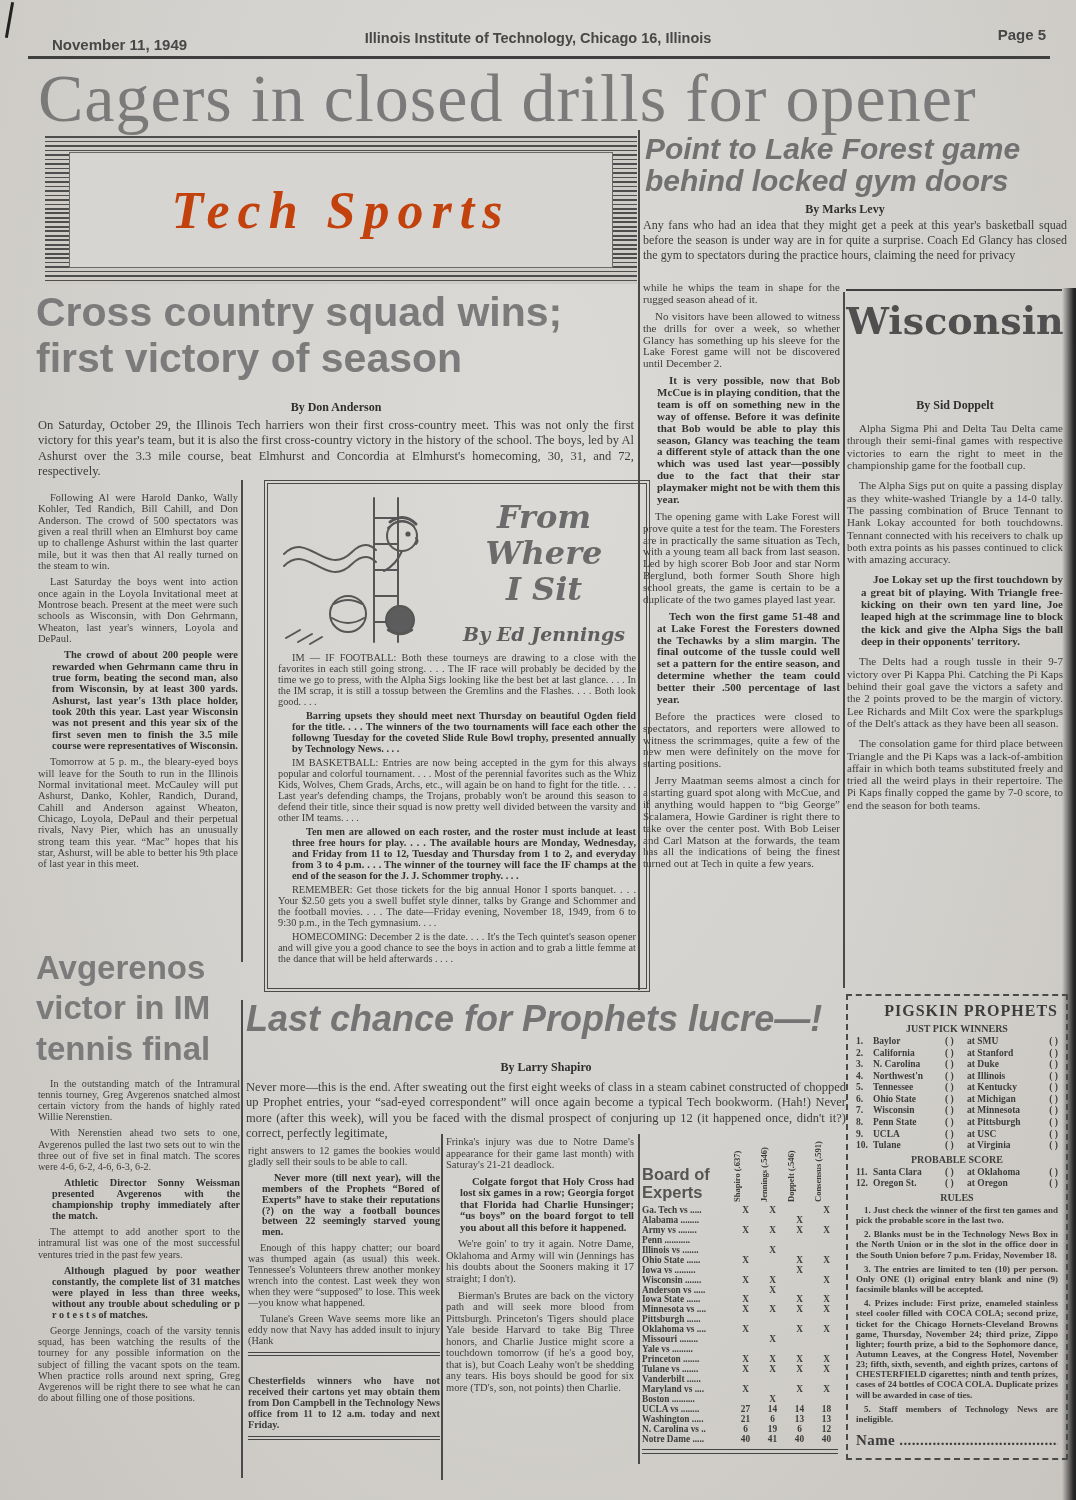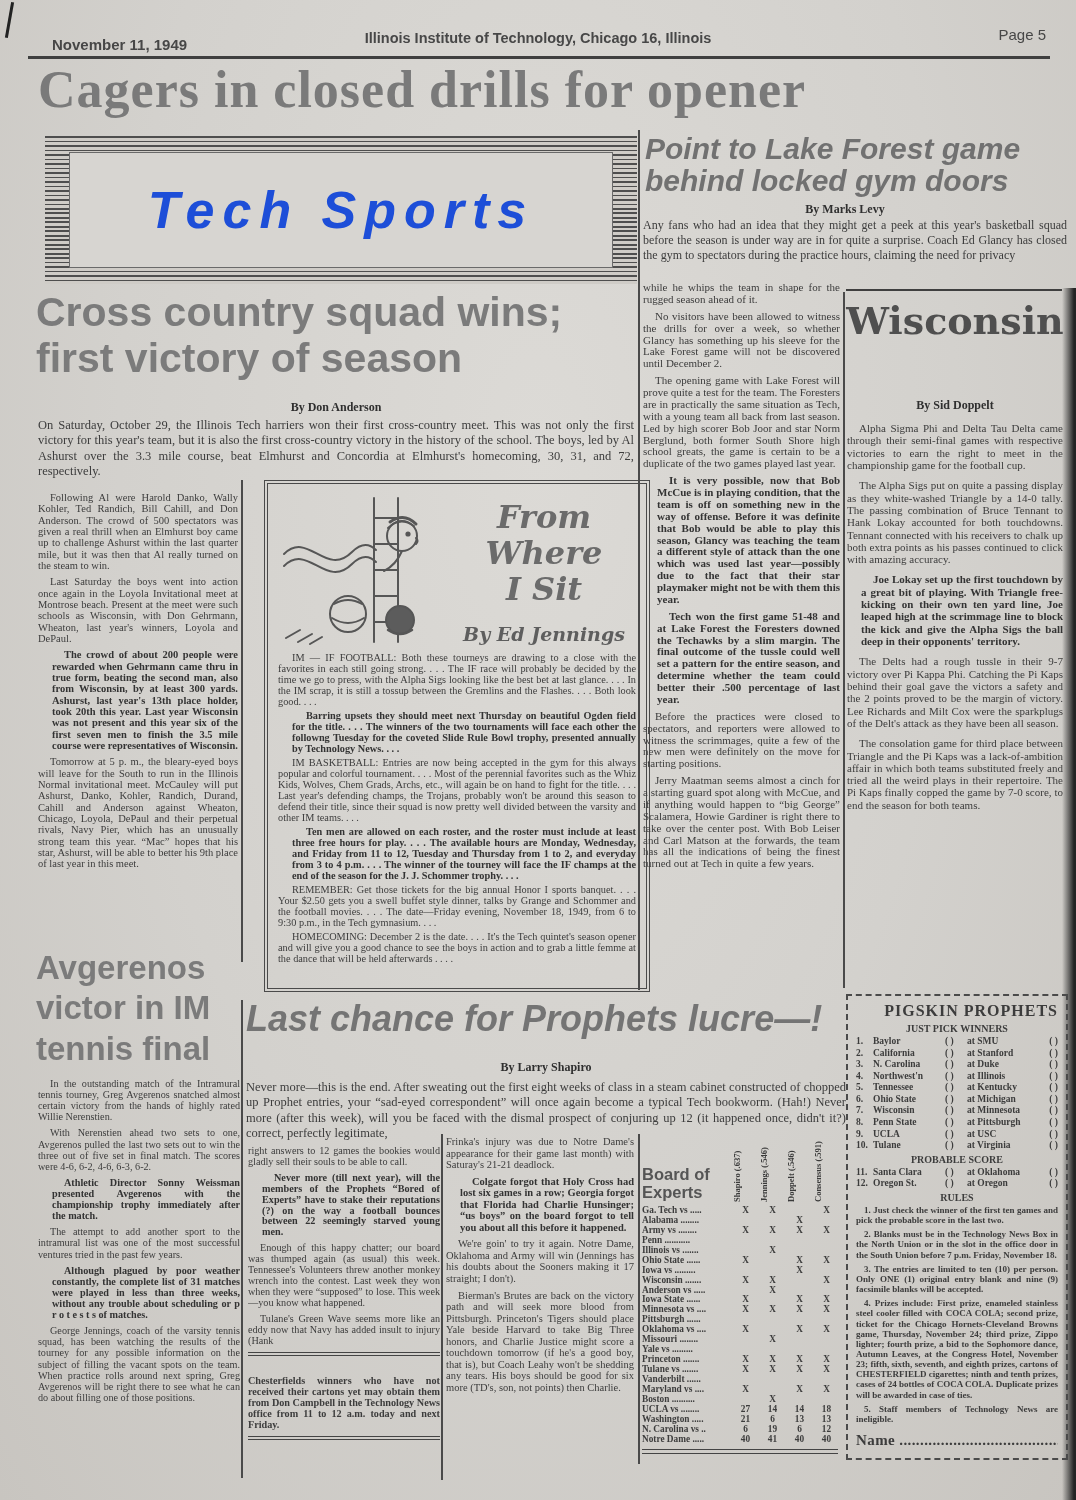--- a/index.html
+++ b/index.html
@@ -13,31 +13,31 @@
   .sans { font-family:"Liberation Sans", sans-serif; }
   .hrule { position:absolute; background:#3f3f3f; }
   .vrule { position:absolute; width:2px; background:#4a4a4a; }
 
   .edge-slash { left:8px; top:2px; width:3px; height:36px; background:#222; transform:rotate(10deg); }
   .edge-right { left:1062px; top:288px; width:14px; height:1212px;
     background:linear-gradient(to right, rgba(0,0,0,0), #242424 85%); }
 
   .header-date { left:52px; top:36px; font-size:15px; font-weight:bold; color:#474747; }
   .header-masthead { left:0; right:0; top:30px; text-align:center; font-size:14.5px; font-weight:bold; color:#474747; }
-  .header-page { right:30px; top:26px; font-size:15px; font-weight:normal; color:#474747;padding-left:26px; }
+  .header-page { right:30px; top:26px; font-size:15px; font-weight:bold; color:#474747;padding-left:26px; }
   .header-rule { left:28px; top:56px; width:1022px; height:3px; }
 
-  .h-main { left:38px; top:64px; width:1002px; font-size:52px; font-weight:bold; color:#7a7a7a; letter-spacing:1px; line-height:1; }
+  .h-main { left:38px; top:64px; width:1002px; font-size:68px; font-weight:normal; color:#7a7a7a; letter-spacing:1px; line-height:1; }
 
   .banner-frame { left:45px; top:136px; width:592px; height:148px;
     background:repeating-linear-gradient(180deg, #4e4e4e 0 1.5px, #cfccc7 1.5px 4.5px); }
   .banner-inner { position:absolute; inset:16px 24px; background:#d7d5d1; border:1px solid #6a6a6a;
     display:flex; align-items:center; justify-content:center; }
-  .banner-text { font-family:Liberation Sans, sans-serif; font-style:italic; font-weight:bold;
-    font-size:52px; color:#1d4ed8; letter-spacing:8px; }
+  .banner-text { font-family:Liberation Serif, serif; font-style:italic; font-weight:bold;
+    font-size:52px; color:#c2410c; letter-spacing:8px; }
 
   .byline { font-weight:bold; font-size:12px; text-align:center; color:#2f2f2f; }
   .intro { text-align:justify; }
   .p { margin:0 0 5px 0; text-align:justify; text-indent:12px; }
   .p.em { font-weight:bold; margin-left:14px; color:#333; }
   .p.cont { text-indent:0; }
   .col { overflow:hidden; }
 
   
   .cc-title { left:36px; top:290px; width:600px; font-size:41px; font-weight:bold; color:#7b7b7b; line-height:1.12; }
@@ -210,22 +210,22 @@
       <p class="p">George Jennings, coach of the varsity tennis squad, has been watching the results of the tourney for any possible information on the subject of filling the vacant spots on the team. When practice rolls around next spring, Greg Avgerenos will be right there to see what he can do about filling one of those positions.</p>
     </div>
 
   <h2 class="abs sans lf-title">Point to Lake Forest game behind locked gym doors</h2>
   <div class="abs byline lf-byline">By Marks Levy</div>
   <p class="abs intro lf-intro">Any fans who had an idea that they might get a peek at this year's basketball squad before the season is under way are in for quite a surprise.  Coach Ed Glancy has closed the gym to spectators during the practice hours, claiming the need for privacy</p>
   <div class="abs col lf-col">
 
   <p class="p cont">while he whips the team in shape for the rugged season ahead of it.</p>
       <p class="p">No visitors have been allowed to witness the drills for over a week, so whether Glancy has something up his sleeve for the Lake Forest game will not be discovered until December 2.</p>
+      <p class="p em">It is very possible, now that Bob McCue is in playing condition, that the team is off on something new in the way of offense. Before it was definite that Bob would be able to play this season, Glancy was teaching the team a different style of attack than the one which was used last year—possibly due to the fact that their star playmaker might not be with them this year.</p>
       <p class="p">The opening game with Lake Forest will prove quite a test for the team.  The Foresters are in practically the same situation as Tech, with a young team all back from last season.  Led by high scorer Bob Joor and star Norm Berglund, both former South Shore high school greats, the game is certain to be a duplicate of the two games played last year.</p>
-      <p class="p em">It is very possible, now that Bob McCue is in playing condition, that the team is off on something new in the way of offense. Before it was definite that Bob would be able to play this season, Glancy was teaching the team a different style of attack than the one which was used last year—possibly due to the fact that their star playmaker might not be with them this year.</p>
       <p class="p em">Tech won the first game 51-48 and at Lake Forest the Foresters downed the Techawks by a slim margin.  The final outcome of the tussle could well set a pattern for the entire season, and determine whether the team could better their .500 percentage of last year.</p>
       <p class="p">Before the practices were closed to spectators, and reporters were allowed to witness the scrimmages, quite a few of the new men were definitely on the move for starting positions.</p>
       <p class="p">Jerry Maatman seems almost a cinch for a starting guard spot along with McCue, and if anything would happen to “big George” Scalamera, Howie Gardiner is right there to take over the center post. With Bob Leiser and Carl Matson at the forwards, the team has all the indications of being the finest turned out at Tech in quite a few years.</p>
     </div>
 
   <div class="hrule fr-rule"></div>
   <div class="abs fr-title">
     <div>Wisconsin</div>
   </div>
   <div class="abs byline fr-byline">By Sid Doppelt</div>

